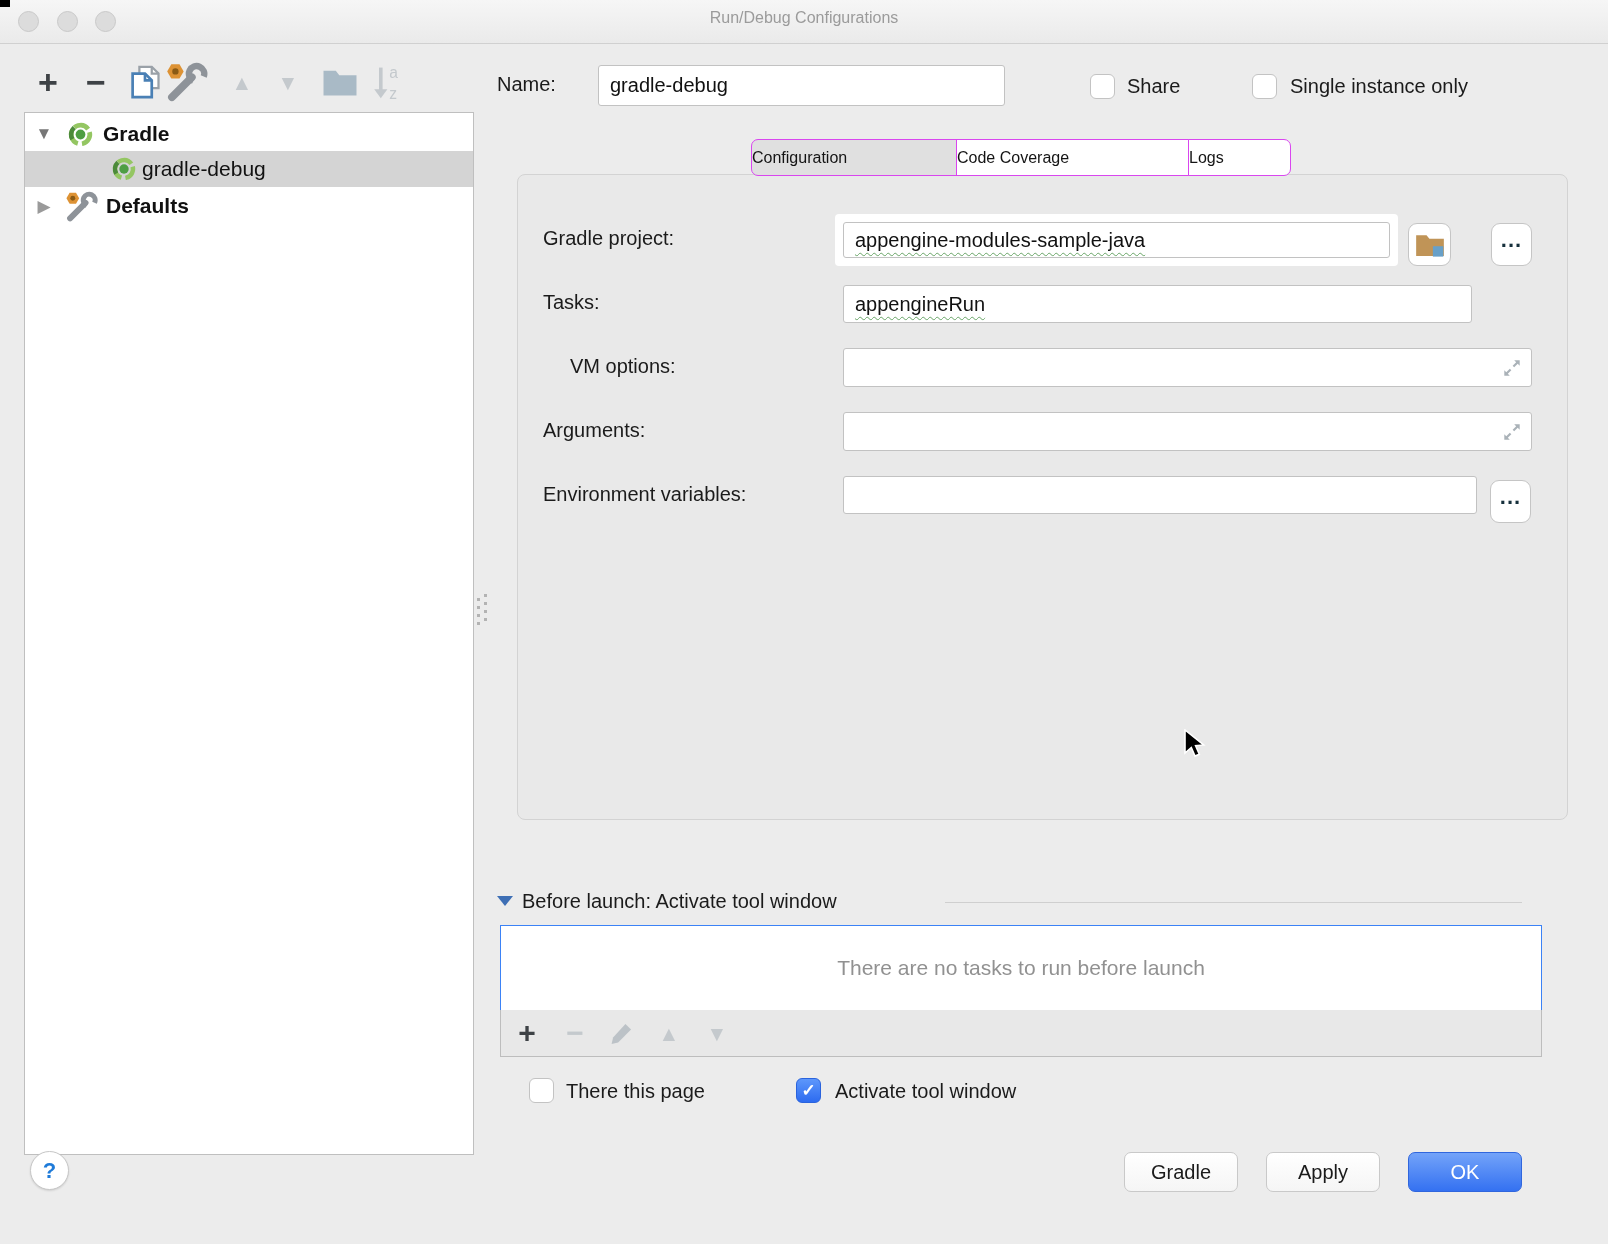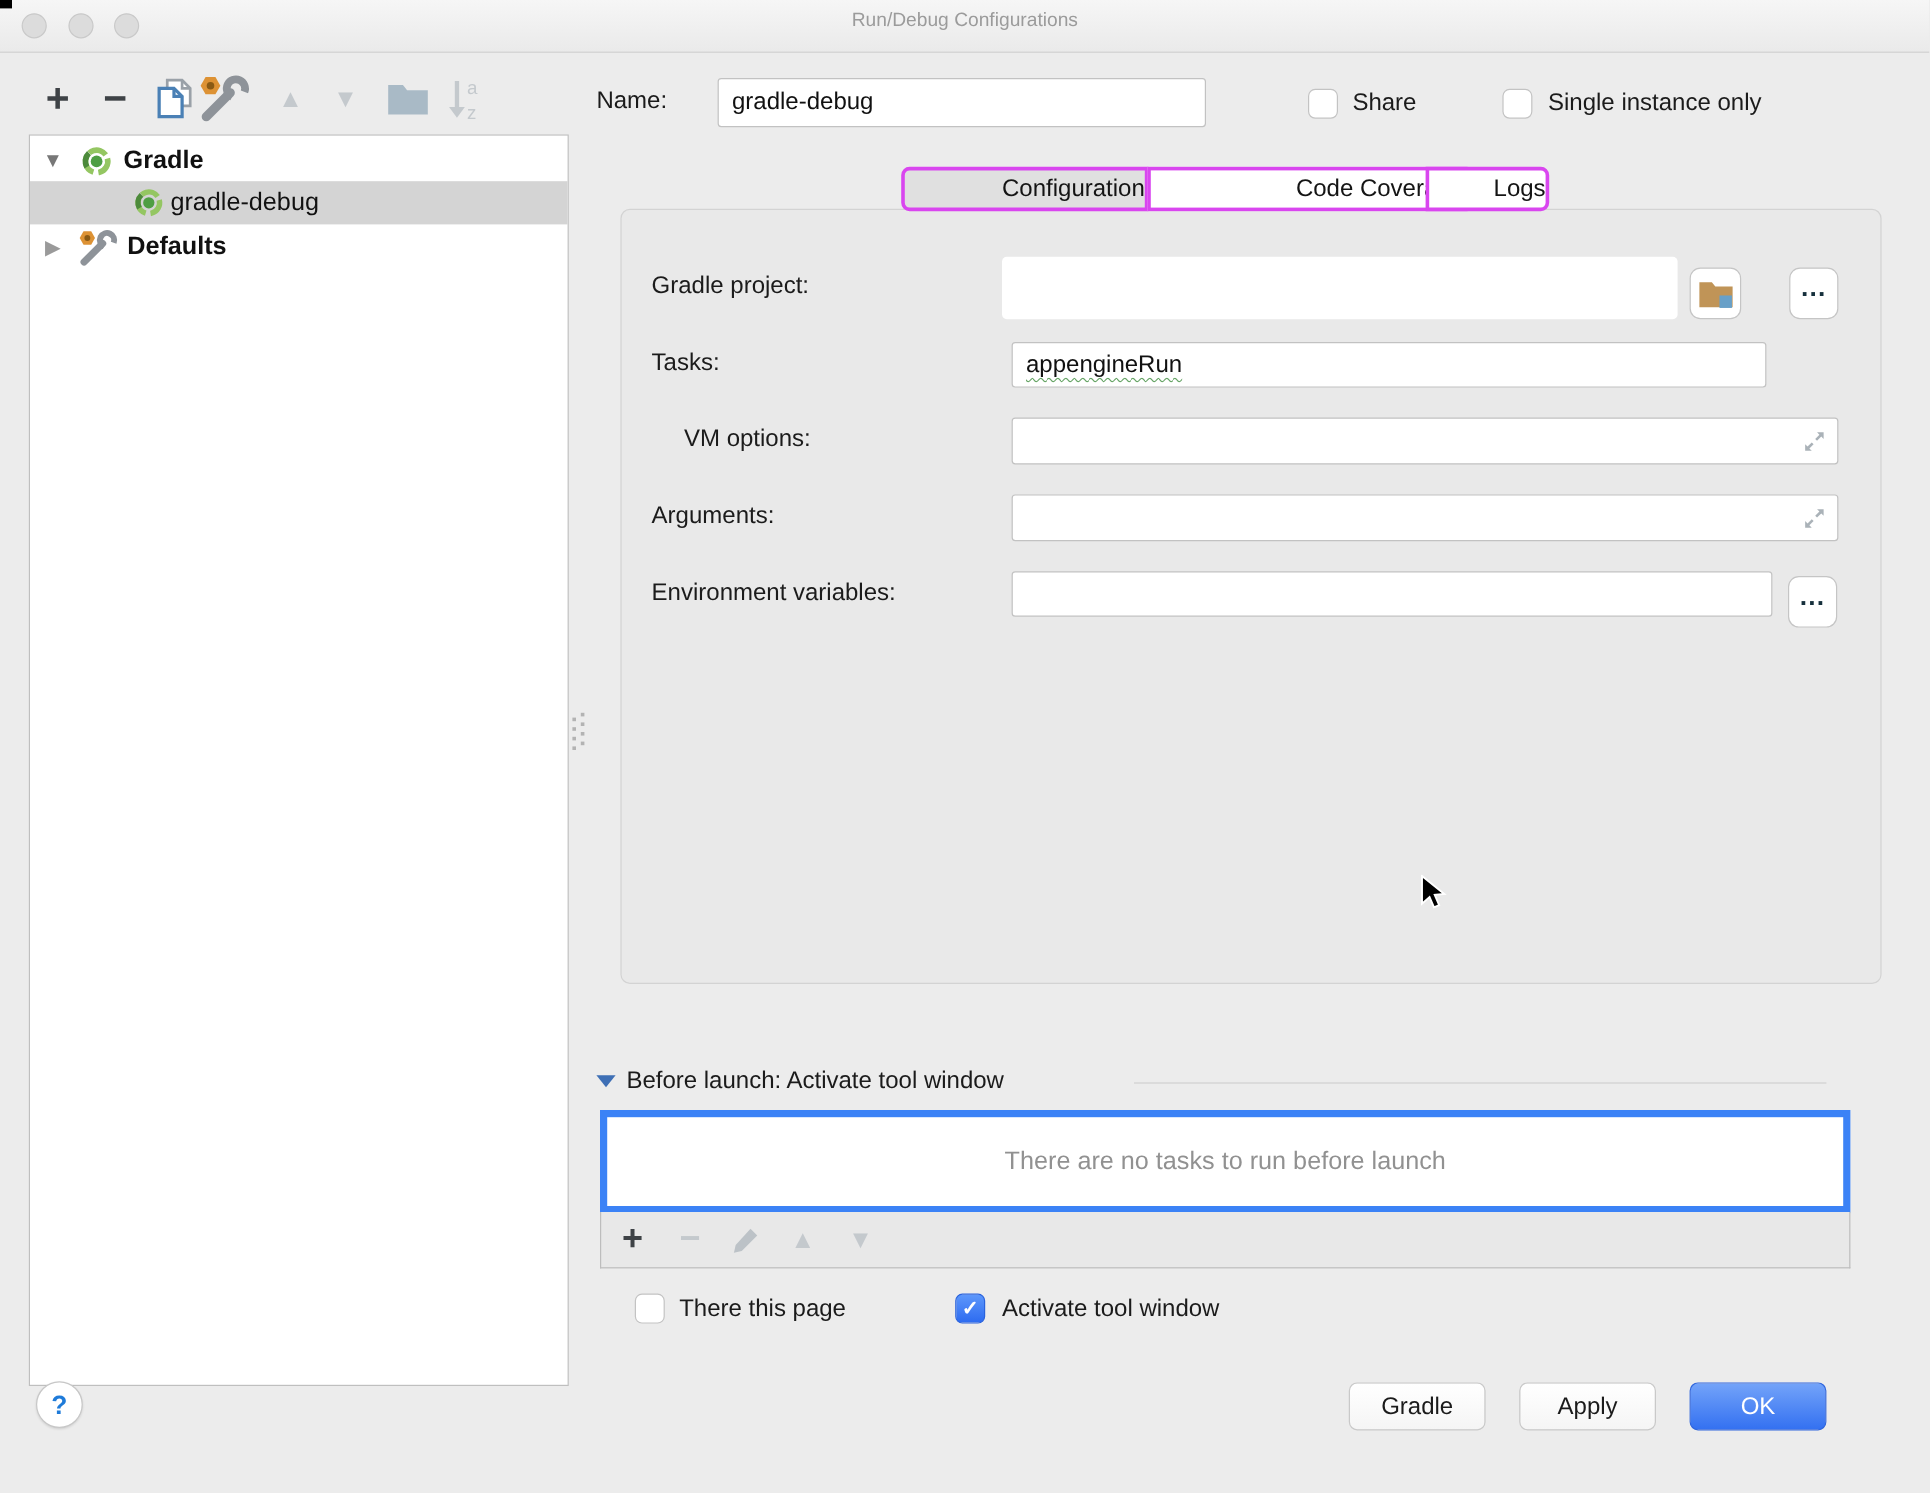--- a/index.html
+++ b/index.html
@@ -33,35 +33,35 @@
   .field{position:absolute;background:#fff;border:1px solid #c2c2c2;border-radius:3px;
     display:flex;align-items:center;padding:0 11px;font-size:20px;color:#111;}
   .sqg{text-decoration-line:underline;text-decoration-style:wavy;
     text-decoration-color:#68a567;text-decoration-thickness:1px;text-underline-offset:5px;}
   .checkbox{position:absolute;width:25px;height:25px;background:#fff;
     border:1.5px solid #c3c3c3;border-radius:6px;}
   .checkbox.checked{background:linear-gradient(#5d97fb,#2d6bf0);border:1px solid #2a63dd;
     color:#fff;display:flex;align-items:center;justify-content:center;
     font-size:17px;font-weight:bold;}
   
-  .tab{position:absolute;top:139px;height:37px;border:3px solid #d946ef;background:#fff;
-    display:flex;align-items:center;justify-content:flex-end;font-size:20px;color:#141414;z-index:3;}
+  .tab{position:absolute;top:139px;height:37px;border:1px solid #d946ef;background:#fff;
+    display:flex;align-items:center;justify-content:flex-start;font-size:16px;color:#141414;z-index:3;}
   .tab.active{background:#e0e0e0;}
   .panel{position:absolute;left:517px;top:174px;width:1051px;height:646px;
     background:#e9e9e9;border:1px solid #d3d3d3;border-radius:8px;z-index:1;}
   .focus-wrap{position:absolute;background:#fff;border-radius:4px;}
   .btn-sq{position:absolute;background:#fff;border:1px solid #c5c5c5;border-radius:9px;
     display:flex;align-items:center;justify-content:center;}
   .dots{font-size:22px;font-weight:bold;color:#16303c;letter-spacing:1px;line-height:0;padding-bottom:10px;}
   
   .bl-tri{position:absolute;width:0;height:0;border-left:8px solid transparent;
     border-right:8px solid transparent;border-top:10px solid #3e6fb5;}
   .hline{position:absolute;height:1px;background:#cfcfcf;}
   .tasks-box{position:absolute;left:500px;top:925px;width:1042px;height:86px;
-    background:#fff;border:6px solid #3b82f6;display:flex;align-items:center;justify-content:center;}
+    background:#fff;border:1px solid #3b82f6;display:flex;align-items:center;justify-content:center;}
   .empty-msg{font-size:21px;color:#919191;}
   .tasks-tb{position:absolute;left:500px;top:1010px;width:1042px;height:47px;
     background:#e8e8e8;border:1px solid #bdbdbd;border-top:none;}
   .ttb-ico{position:absolute;top:0;height:46px;display:flex;align-items:center;justify-content:center;}
   
   .dlg-btn{position:absolute;top:1152px;width:114px;height:40px;border:1px solid #c9c9c9;
     border-radius:7px;background:linear-gradient(#ffffff,#f5f5f5);font-size:20px;color:#1b1b1b;
     display:flex;align-items:center;justify-content:center;}
   .dlg-btn.primary{background:linear-gradient(#73a3f9,#3471f1);border-color:#3066dd;color:#fff;}
   .help-btn{position:absolute;left:30px;top:1151px;width:39px;height:39px;border-radius:50%;
@@ -201,20 +201,23 @@
     <span>Code Coverage</span>
   </div>
   <div class="tab" style="left:1188px;width:103px;border-radius:0 7px 7px 0;">
     <span>Logs</span>
   </div>
 
   <div class="panel"></div>
 
   <div class="lbl" style="left:543px;top:227px;z-index:2;">Gradle project:</div>
   <div class="focus-wrap" style="left:835px;top:214px;width:563px;height:52px;z-index:2;"></div>
+  <div class="field" style="left:843px;top:222px;width:547px;height:36px;z-index:2;">
+    <span class="sqg">appengine-modules-sample-java</span>
+  </div>
   <div class="btn-sq" style="left:1408px;top:223px;width:43px;height:43px;z-index:2;">
     <span>
       <svg width="30" height="27" viewBox="0 0 26 22">
         <path d="M1 3h9l2.5 3H25v15H1z" fill="#c09457"></path>
         <rect x="15.5" y="12.5" width="9" height="9" fill="#68a0c8"></rect>
       </svg>
     </span>
   </div>
   <div class="btn-sq" style="left:1491px;top:223px;width:41px;height:43px;z-index:2;">
     <span class="dots">...</span>

